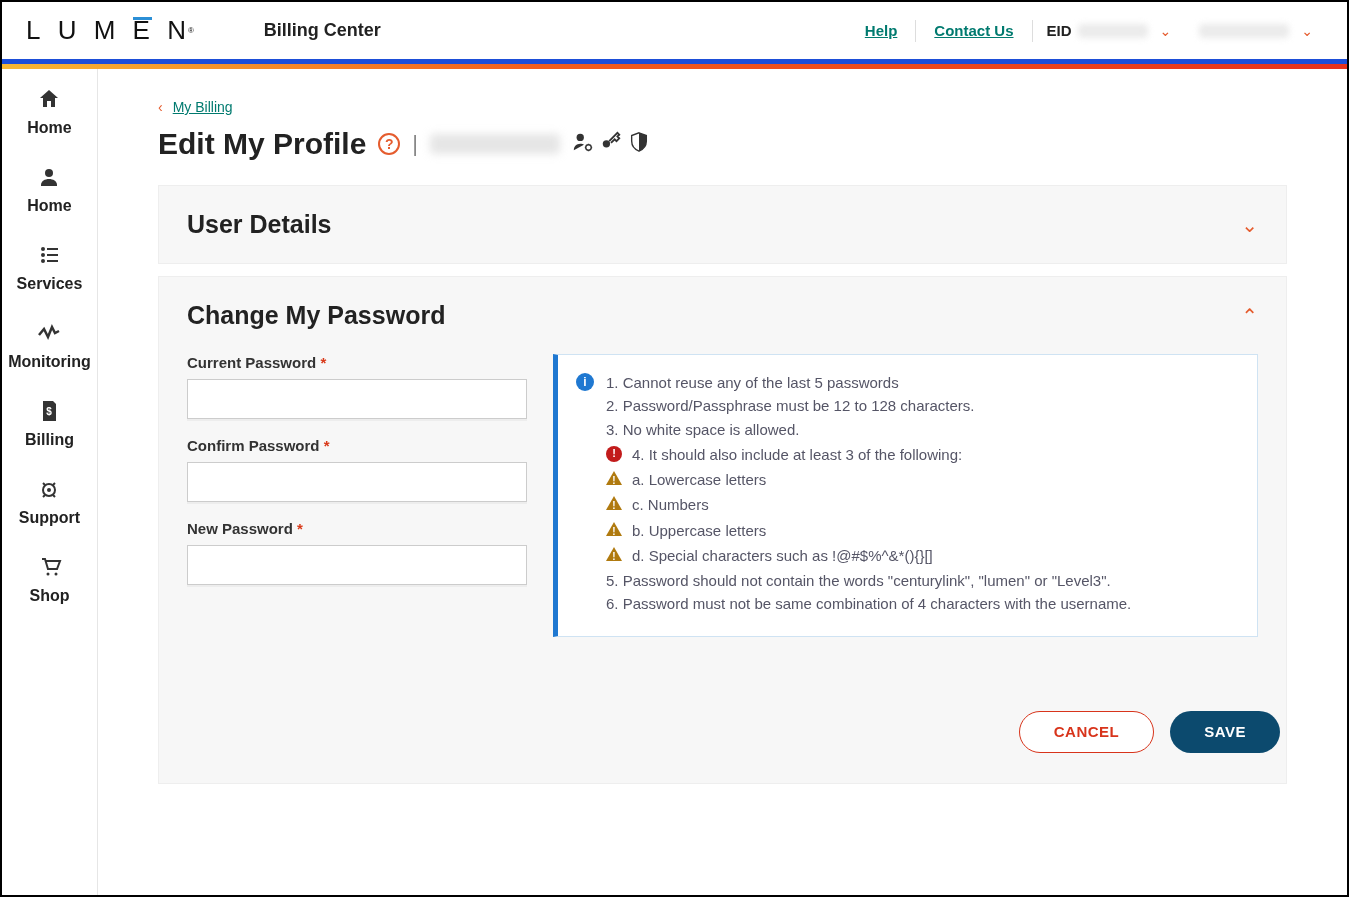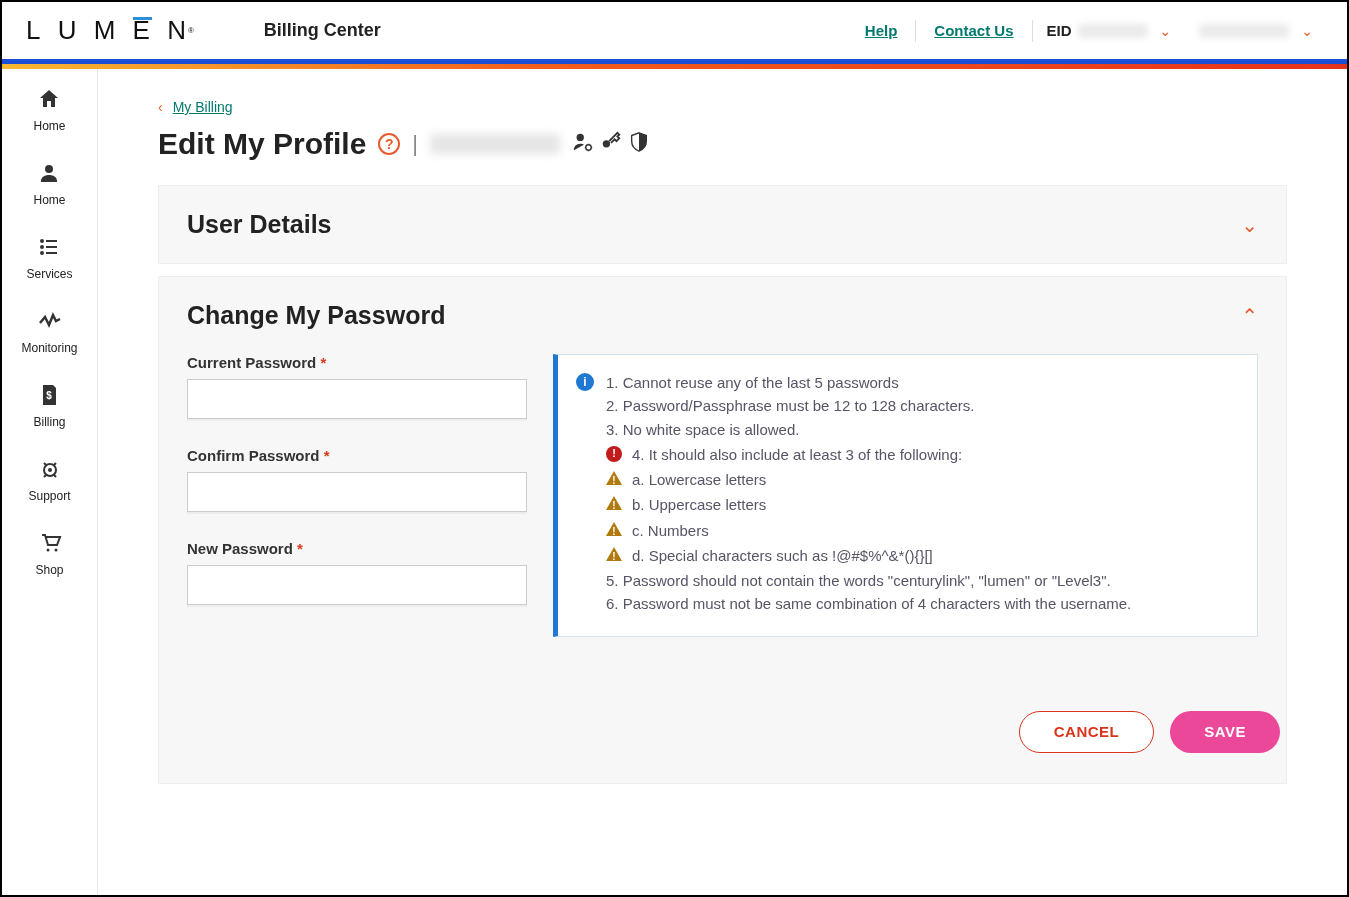--- a/index.html
+++ b/index.html
@@ -59,21 +59,21 @@
     height: 5px;
     background: linear-gradient(90deg, #f7b733 0%, #f25d1d 40%, #e6321d 100%);
   }
   .shell { display:flex; height: calc(897px - 62px - 5px - 4px); }
   .sidebar {
     width: 96px; border-right: 1px solid #e6e6e6; padding-top: 18px;
     display:flex; flex-direction:column; align-items:center; gap:28px;
   }
   .nav-item { display:flex; flex-direction:column; align-items:center; gap:4px; cursor:pointer; }
   .nav-item svg { width:24px; height:24px; }
-  .nav-label { font-size:12px; font-weight:400; color:#222; }
+  .nav-label { font-size:16px; font-weight:700; color:#222; }
   .main { flex:1; padding: 30px 60px 30px 60px; overflow:auto; }
   .breadcrumb { display:flex; align-items:center; gap:10px; font-size:14px; margin-bottom:12px;}
   .bc-caret { color:#e55c2e; font-size:14px;}
   .bc-link { color:#007a6f; text-decoration: underline; font-weight:500;}
   .page-title-row { display:flex; align-items:center; gap:12px; margin-bottom:24px;}
   .page-title { font-size:30px; font-weight:800; color:#222;}
   .help-circle {
     width:22px;height:22px;border:2px solid #e55c2e;border-radius:50%;
     color:#e55c2e;display:flex;align-items:center;justify-content:center;
     font-weight:700;font-size:14px;
@@ -86,21 +86,21 @@
     background:#f7f7f7; border:1px solid #eee; margin-bottom:12px;
   }
   .panel-header {
     display:flex; align-items:center; justify-content:space-between;
     padding: 24px 28px; cursor:pointer;
   }
   .panel-title { font-size:25px; font-weight:800; color:#222;}
   .panel-chev { color:#e55c2e; font-size:20px; }
   .panel-body { padding: 0 28px 28px 28px; display:flex; gap:26px; align-items:flex-start;}
   .form-col { width: 340px; }
-  .field { margin-bottom:28px; }
+  .field { margin-bottom:18px; }
   .field-label { font-size:15px; font-weight:700; color:#333; margin-bottom:8px; display:block;}
   .req { color:#d93a1a; }
   .text-input {
     width:100%; height:40px; border:1px solid #ccc; background:#fff;
     padding:0 10px; font-size:15px;
     box-shadow: 0 2px 0 rgba(0,0,0,0.04);
   }
   .info-box {
     flex:1; background:#fff; border:1px solid #cfe3f3; border-left:5px solid #1f78d1;
     padding: 16px 22px 20px 18px; font-size:15px; color:#556; line-height:1.55;
@@ -124,21 +124,21 @@
     width:16px;height:16px;border-radius:50%;background:#c21b1b;color:#fff;
     display:flex;align-items:center;justify-content:center;font-size:11px;font-weight:700;
     flex-shrink:0; margin-top:3px;
   }
   .actions { display:flex; justify-content:flex-end; gap:16px; margin-top:46px; padding-right:6px; padding-bottom:30px;}
   .btn {
     height:42px; padding:0 34px; border-radius:22px; font-size:15px; font-weight:800;
     letter-spacing:0.5px; cursor:pointer; border:none;
   }
   .btn-cancel { background:#fff; color:#d8341b; border:1.5px solid #d8341b; }
-  .btn-save { background:#ec4899; color:#fff; }
+  .btn-save { background:#0c4a6e; color:#fff; }
 </style>
 </head>
 <body>
 
 <div class="topbar">
   <div class="logo">
     L&nbsp;U&nbsp;M&nbsp;<span class="e-accent">E</span>&nbsp;N<span class="logo-reg">®</span>
   </div>
   <div class="app-title">Billing Center</div>
   <div class="top-right">
@@ -312,25 +312,25 @@
             <div class="rule-line">
               <span class="err-circ">!</span>
               <span>4. It should also include at least 3 of the following:</span>
             </div>
             <div class="rule-line">
               <span class="warn-tri"></span>
               <span>a. Lowercase letters</span>
             </div>
             <div class="rule-line">
               <span class="warn-tri"></span>
+              <span>c. Numbers</span>
+            </div>
+            <div class="rule-line">
+              <span class="warn-tri"></span>
               <span>b. Uppercase letters</span>
-            </div>
-            <div class="rule-line">
-              <span class="warn-tri"></span>
-              <span>c. Numbers</span>
             </div>
             <div class="rule-line">
               <span class="warn-tri"></span>
               <span>d. Special characters such as !@#$%^&amp;*(){}[]</span>
             </div>
             <div>5. Password should not contain the words "centurylink", "lumen" or "Level3".</div>
             <div>6. Password must not be same combination of 4 characters with the username.</div>
           </div>
         </div>
       </div>

